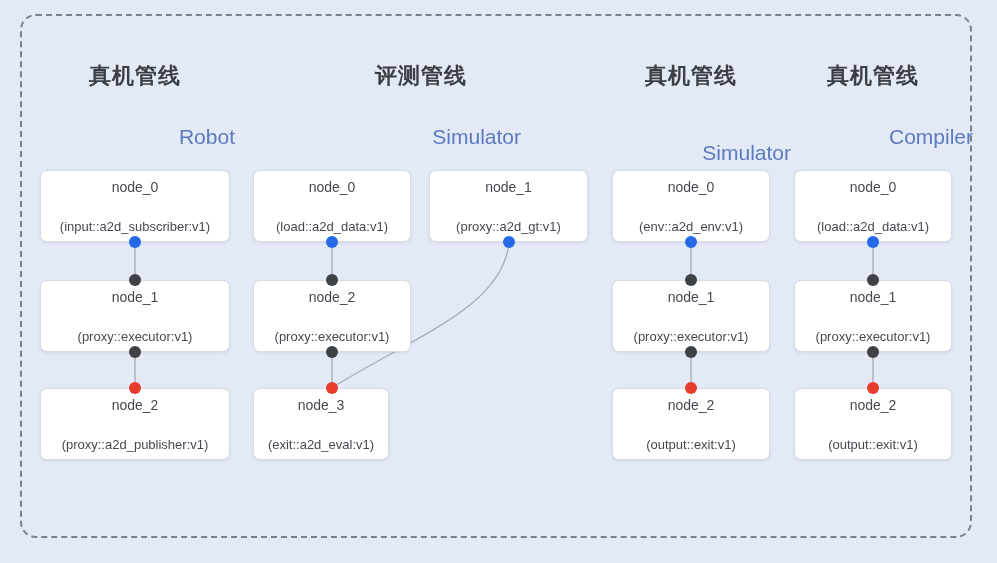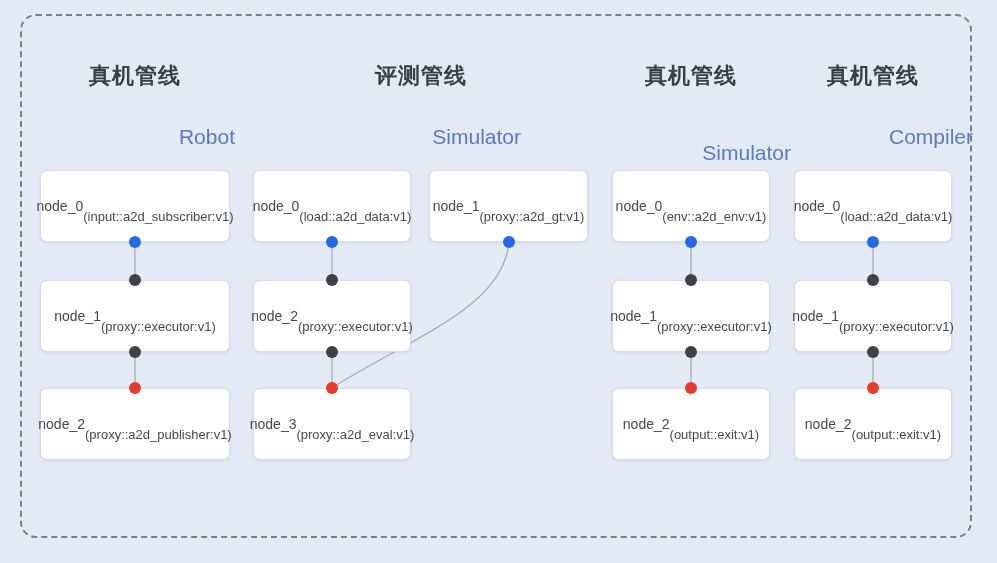--- a/index.html
+++ b/index.html
@@ -35,21 +35,21 @@
   }
   .col-title-en{
     position:absolute;top:123px;height:28px;line-height:28px;width:200px;
     text-align:right;font-size:21px;font-weight:400;color:var(--title-en);
     z-index:2;
   }
   .node-box{
     position:absolute;height:72px;background:#ffffff;
     border:1px solid #d9dce3;border-radius:7px;
     box-shadow:0 1px 3px rgba(50,60,90,0.10);
-    display:flex;align-items:center;justify-content:center;
+    display:flex;flex-direction:column;align-items:center;justify-content:center;
     z-index:2;
   }
   .node-name{font-size:14px;color:var(--node-text);line-height:20px;}
   .node-type{font-size:13px;color:var(--node-text);line-height:19px;margin-top:20px;}
   .port{
     position:absolute;width:12px;height:12px;border-radius:50%;z-index:3;
   }
   .port-blue{background:var(--port-blue);}
   .port-dark{background:var(--port-dark);}
   .port-red{background:var(--port-red);}
@@ -100,23 +100,23 @@
     <div class="node-type">(load::a2d_data:v1)</div>
   </div>
   <div class="node-box" style="left:429px;top:170px;width:159px;">
     <div class="node-name">node_1</div>
     <div class="node-type">(proxy::a2d_gt:v1)</div>
   </div>
   <div class="node-box" style="left:253px;top:280px;width:158px;">
     <div class="node-name">node_2</div>
     <div class="node-type">(proxy::executor:v1)</div>
   </div>
-  <div class="node-box" style="left:253px;top:388px;width:158px;">
+  <div class="node-box" style="left:253px;top:388px;width:136px;">
     <div class="node-name">node_3</div>
-    <div class="node-type">(proxy::a2d_eval:v1)</div>
+    <div class="node-type">(exit::a2d_eval:v1)</div>
   </div>
 
   <div class="node-box" style="left:612px;top:170px;width:158px;">
     <div class="node-name">node_0</div>
     <div class="node-type">(env::a2d_env:v1)</div>
   </div>
   <div class="node-box" style="left:612px;top:280px;width:158px;">
     <div class="node-name">node_1</div>
     <div class="node-type">(proxy::executor:v1)</div>
   </div>

